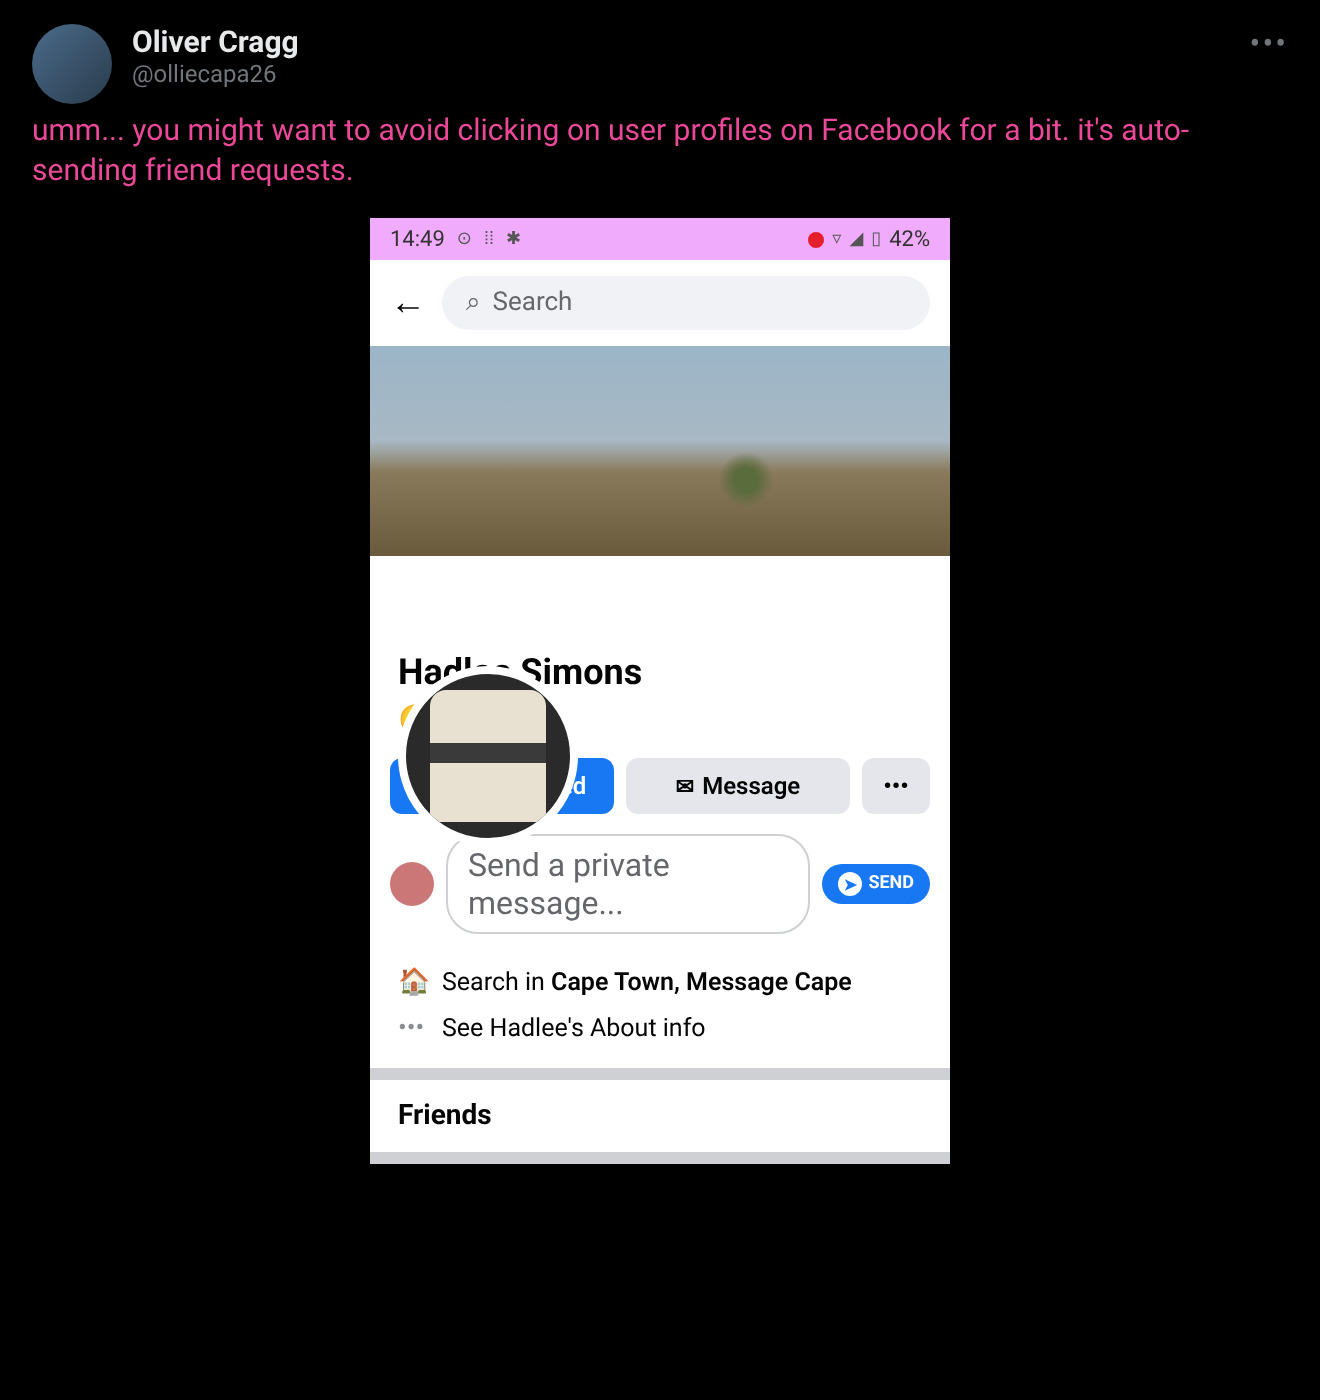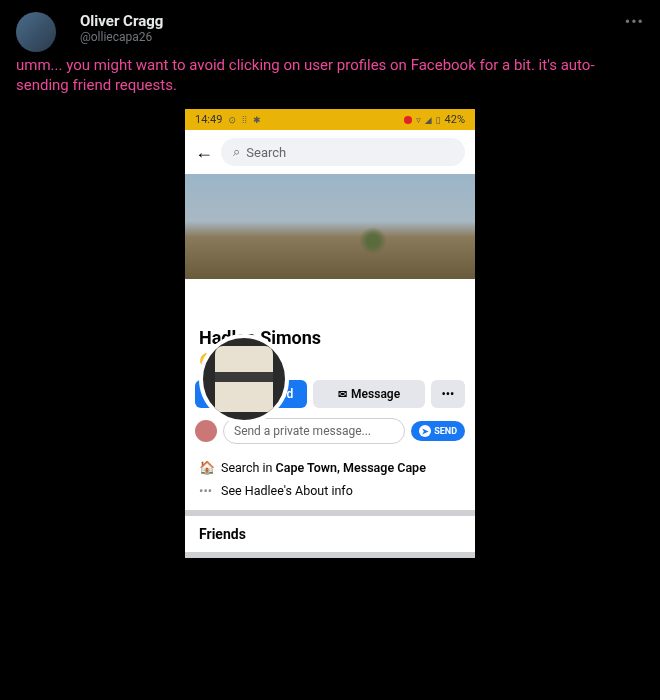--- a/index.html
+++ b/index.html
@@ -1,29 +1,29 @@
 <!DOCTYPE html>
 <html><head>
 <meta charset="utf-8">
 <style>
 * { margin: 0; padding: 0; box-sizing: border-box; font-family: -apple-system, BlinkMacSystemFont, "Segoe UI", Roboto, Helvetica, Arial, sans-serif; }
 body { background: #000; color: #fff; width: 660px; height: 700px; overflow: hidden; }
 .tweet { padding: 12px 16px; }
 .tweet-header { display: flex; align-items: flex-start; justify-content: space-between; }
-.tweet-author { display: flex; gap: 24px; }
+.tweet-author { display: flex; gap: 10px; }
 .avatar { width: 40px; height: 40px; border-radius: 50%; background: linear-gradient(135deg, #4a6b8a, #2a3b4c); flex-shrink: 0; }
 .author-info { display: flex; flex-direction: column; }
 .author-name { font-weight: 700; font-size: 15px; color: #e7e9ea; }
 .author-handle { font-size: 12px; color: #71767b; }
 .more-dots { color: #71767b; font-size: 16px; letter-spacing: 1px; }
 .tweet-text { margin-top: 4px; font-size: 15px; line-height: 1.3; color: #ec4899; }
 .media { margin-top: 14px; border-radius: 16px; overflow: hidden; display: flex; justify-content: center; background: #000; }
 
 .phone { width: 290px; background: #fff; color: #000; font-size: 12px; }
-.status-bar { display: flex; justify-content: space-between; align-items: center; padding: 4px 10px; font-size: 11px; background: #eab308; }
+.status-bar { display: flex; justify-content: space-between; align-items: center; padding: 4px 10px; font-size: 11px; background: #f0abfc; }
 .status-left { display: flex; align-items: center; gap: 6px; color: #333; }
 .status-right { display: flex; align-items: center; gap: 4px; color: #333; }
 .red-dot { width: 8px; height: 8px; background: #e41e2b; border-radius: 50%; display: inline-block; }
 .small-icon { font-size: 9px; color: #555; }
 
 .search-row { display: flex; align-items: center; gap: 8px; padding: 8px 10px; }
 .back-arrow { font-size: 18px; color: #000; }
 .search-box { flex: 1; background: #f0f2f5; border-radius: 20px; padding: 6px 12px; color: #65676b; display: flex; align-items: center; gap: 6px; font-size: 13px; }
 .mag { font-size: 13px; color: #65676b; }
 
@@ -37,21 +37,21 @@
 
 .btn-row { display: flex; gap: 6px; padding: 0 10px 10px; }
 .btn { flex: 1; border-radius: 6px; padding: 7px 4px; font-size: 12px; font-weight: 600; display: flex; align-items: center; justify-content: center; gap: 4px; }
 .btn-primary { background: #1877f2; color: #fff; }
 .btn-secondary { background: #e4e6eb; color: #050505; }
 .btn-tert { flex: 0 0 34px; background: #e4e6eb; color: #050505; }
 .icon-sm { font-size: 11px; }
 
 .pm-row { display: flex; align-items: center; gap: 6px; padding: 0 10px 12px; }
 .pm-avatar { width: 22px; height: 22px; border-radius: 50%; background: #c77; }
-.pm-input { flex: 1; border: 1px solid #ced0d4; border-radius: 16px; padding: 5px 10px; font-size: 12px; color: #65676b; }
+.pm-input { flex: 1; border: 1px solid #ced0d4; border-radius: 16px; padding: 5px 10px; font-size: 16px; color: #65676b; }
 .pm-send { background: #1877f2; color: #fff; border-radius: 14px; padding: 4px 8px; font-size: 9px; font-weight: 700; display: flex; align-items: center; gap: 3px; }
 .pm-send-icon { background: #fff; color: #1877f2; width: 12px; height: 12px; border-radius: 50%; display: inline-flex; align-items: center; justify-content: center; font-size: 8px; }
 
 .info-line { display: flex; align-items: center; gap: 8px; padding: 4px 14px; font-size: 12.5px; color: #050505; }
 .info-icon { color: #8a8d91; font-size: 13px; width: 14px; }
 .info-text b { font-weight: 600; }
 .about-line { padding-bottom: 12px; }
 
 .divider { height: 6px; background: #ced0d4; }
 .section-title { padding: 10px 14px; font-size: 14px; font-weight: 700; color: #050505; }

